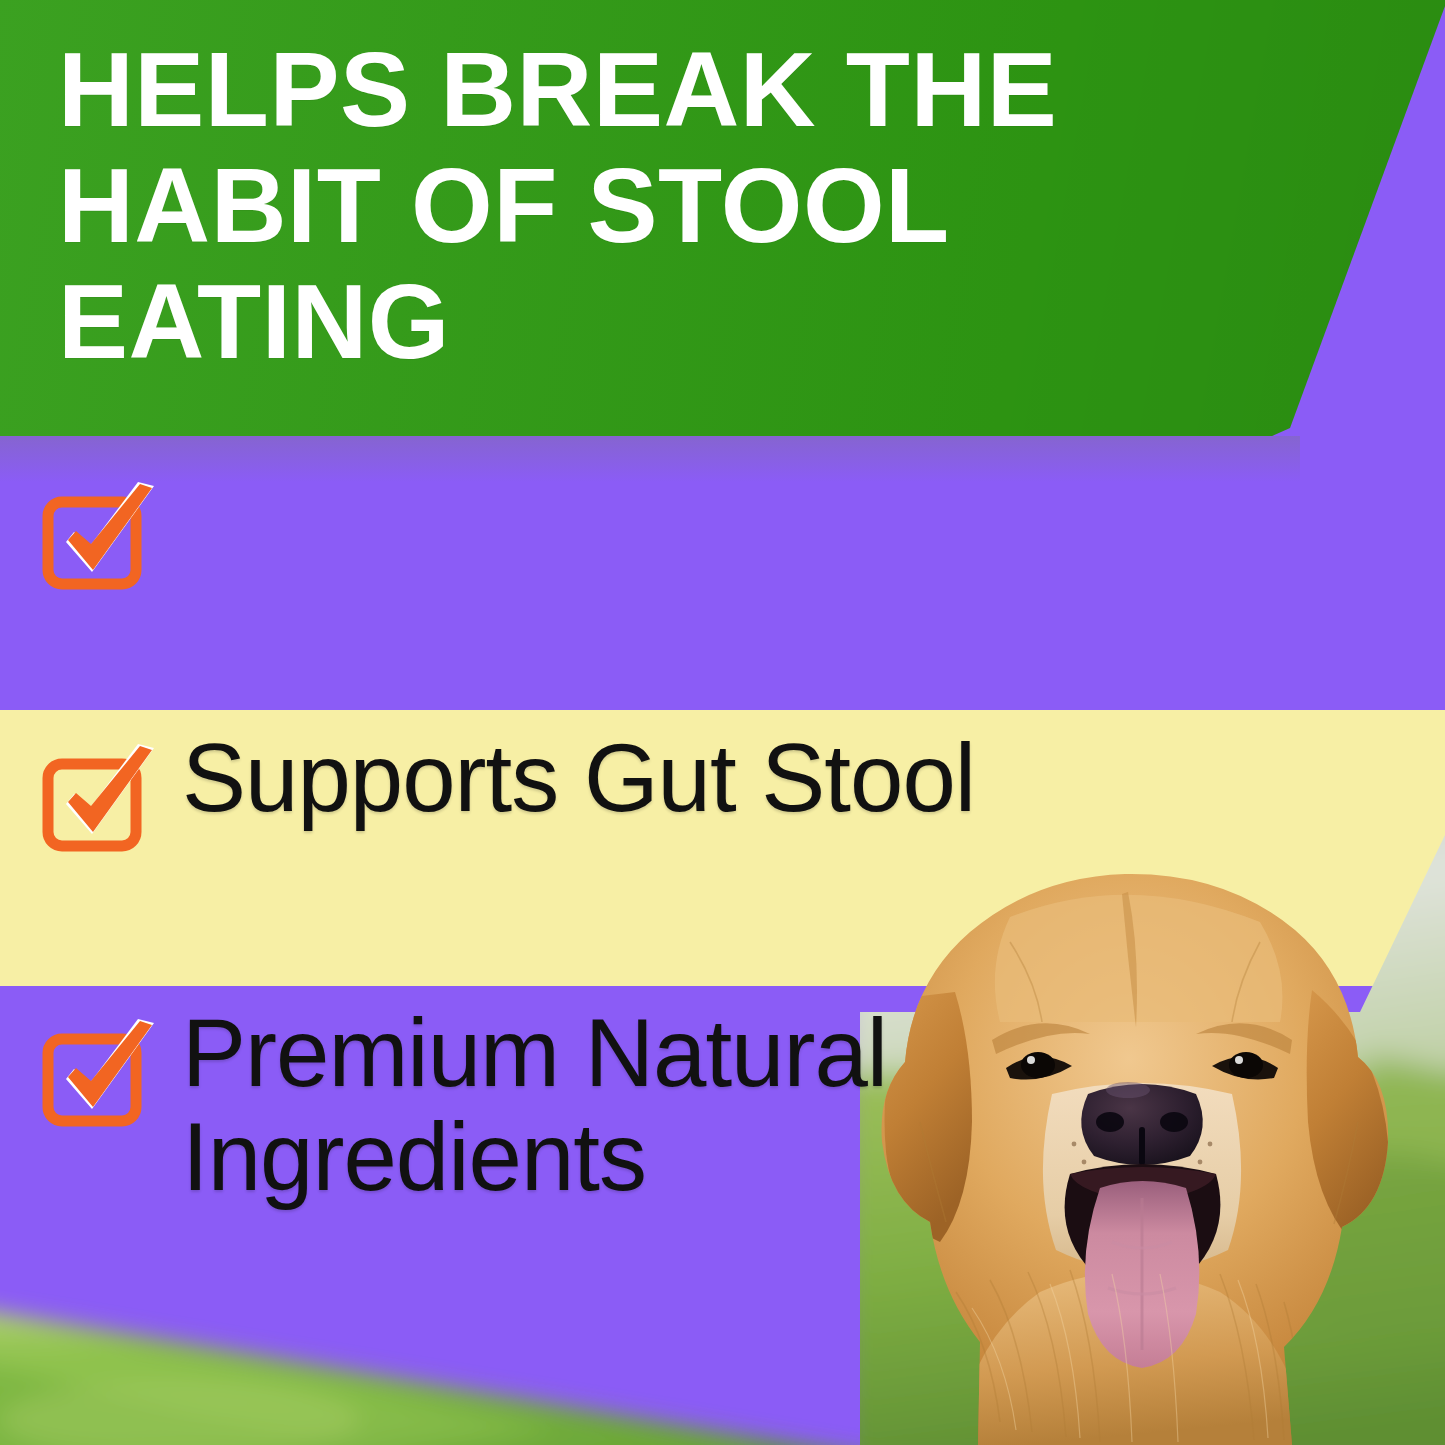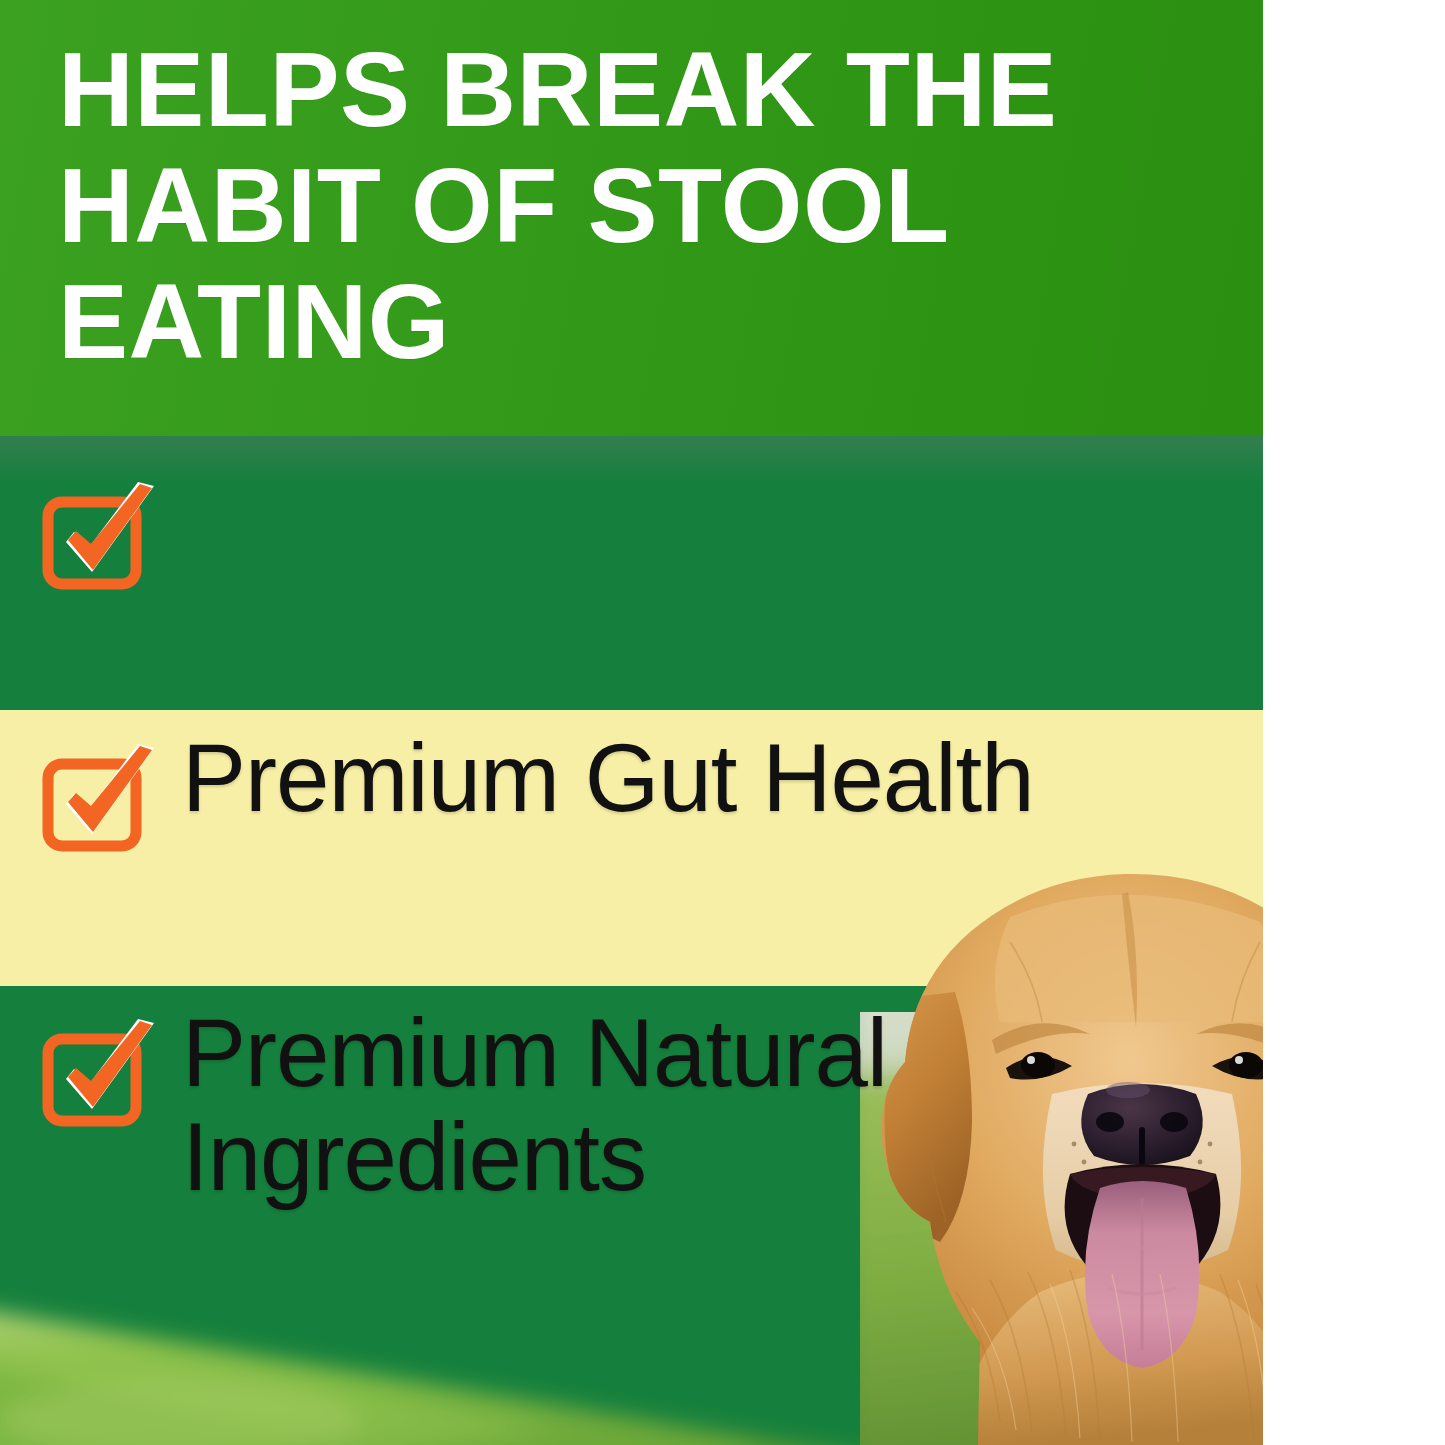--- a/index.html
+++ b/index.html
@@ -4,21 +4,21 @@
 <title>Product Benefits Infographic</title>
 <style>
   html,body{margin:0;padding:0;}
   body{
     width:1445px;height:1445px;
     background:#ffffff;
     font-family:"Liberation Sans","DejaVu Sans",sans-serif;
     overflow:hidden;
     position:relative;
   }
-  #stage{position:relative;width:1263px;height:1445px;overflow:hidden;background:#15803d;}
+  #stage{position:relative;width:1445px;height:1445px;overflow:hidden;background:#8b5cf6;}
 
   
   .banner{
     position:absolute;left:0;top:0;width:1445px;height:436px;
     overflow:hidden;
     z-index:6;
   }
   .banner-shape{
     position:absolute;left:0;top:0;width:1445px;height:436px;
     background:#2f9b13;
@@ -296,21 +296,21 @@
     </div>
 
     <div class="benefit-row row-2">
       <div class="check-wrap">
         <svg width="120" height="118" viewBox="0 0 120 118" xmlns="http://www.w3.org/2000/svg">
           <rect x="8" y="22" width="88" height="82" rx="14" ry="14" fill="none" stroke="#f26522" stroke-width="11"></rect>
           <path d="M 26 62 L 52 92 L 114 6 L 98 2 L 50 66 L 34 52 Z" fill="#ffffff"></path>
           <path d="M 28 60 L 53 90 L 112 8 L 100 4 L 51 64 L 36 51 Z" fill="#f26522"></path>
         </svg>
       </div>
-      <div class="benefit-text">Premium Gut Health</div>
+      <div class="benefit-text">Supports Gut Stool</div>
     </div>
 
     <div class="benefit-row row-3">
       <div class="check-wrap">
         <svg width="120" height="118" viewBox="0 0 120 118" xmlns="http://www.w3.org/2000/svg">
           <rect x="8" y="22" width="88" height="82" rx="14" ry="14" fill="none" stroke="#f26522" stroke-width="11"></rect>
           <path d="M 26 62 L 52 92 L 114 6 L 98 2 L 50 66 L 34 52 Z" fill="#ffffff"></path>
           <path d="M 28 60 L 53 90 L 112 8 L 100 4 L 51 64 L 36 51 Z" fill="#f26522"></path>
         </svg>
       </div>

